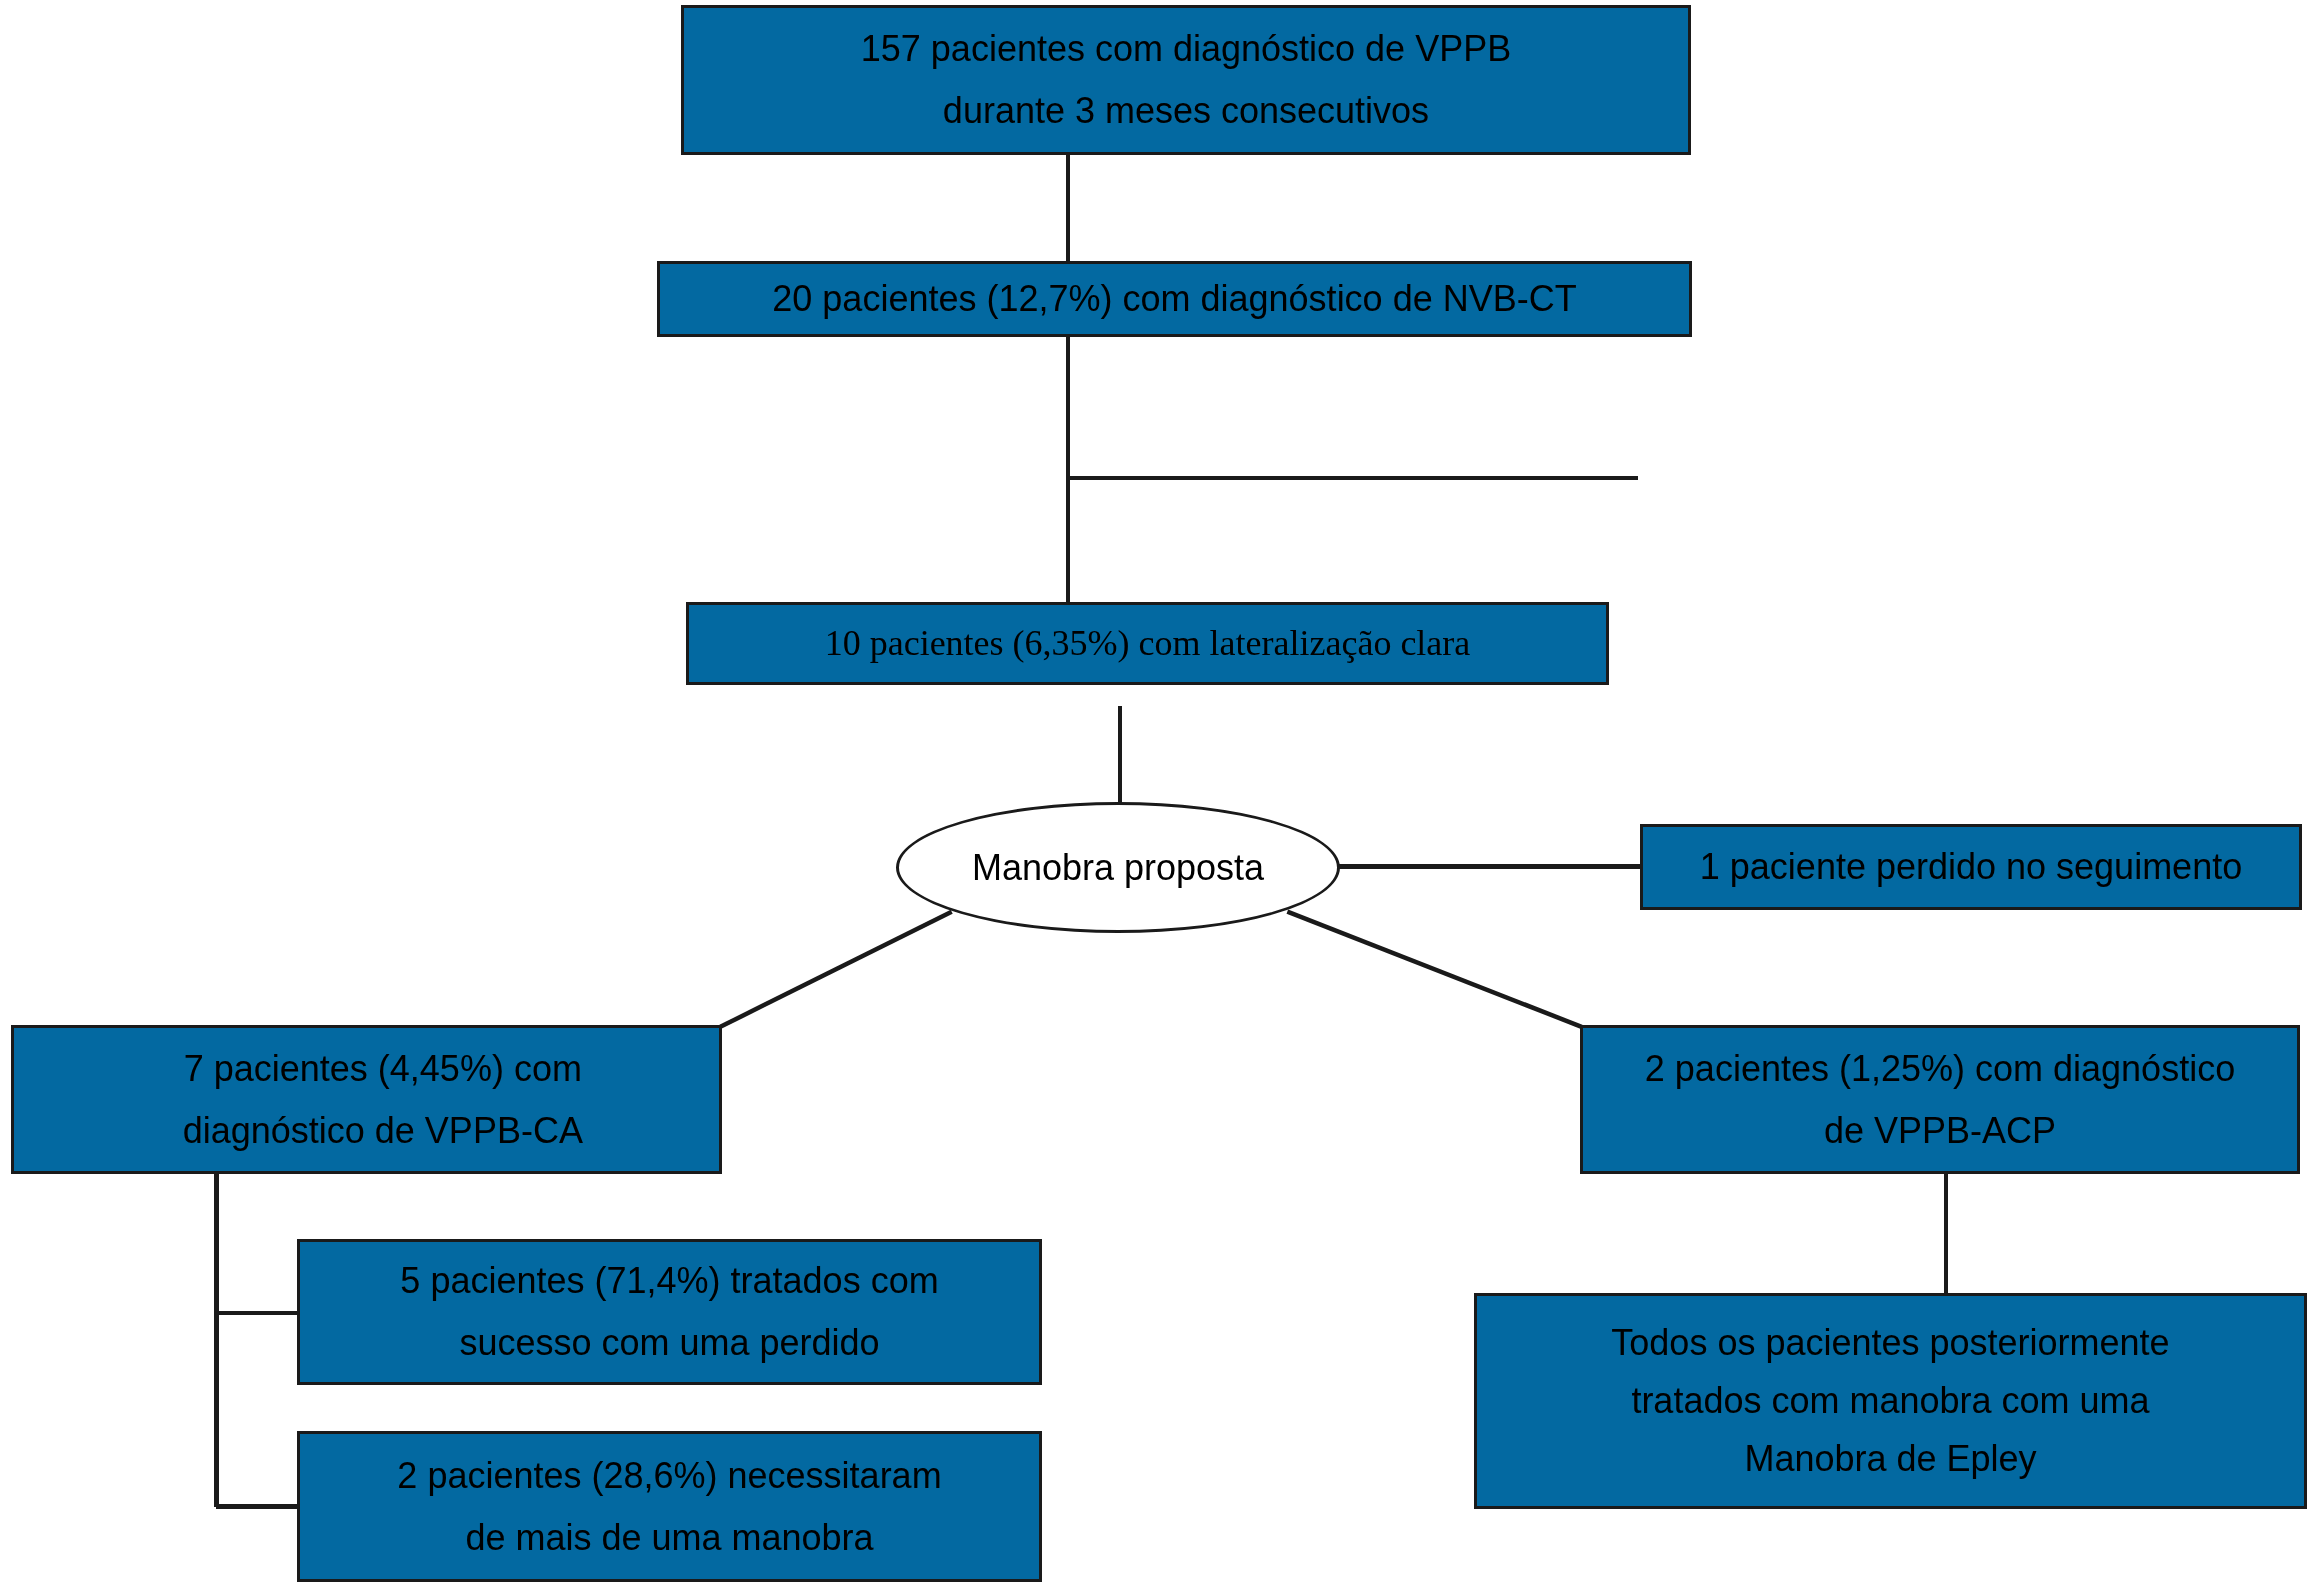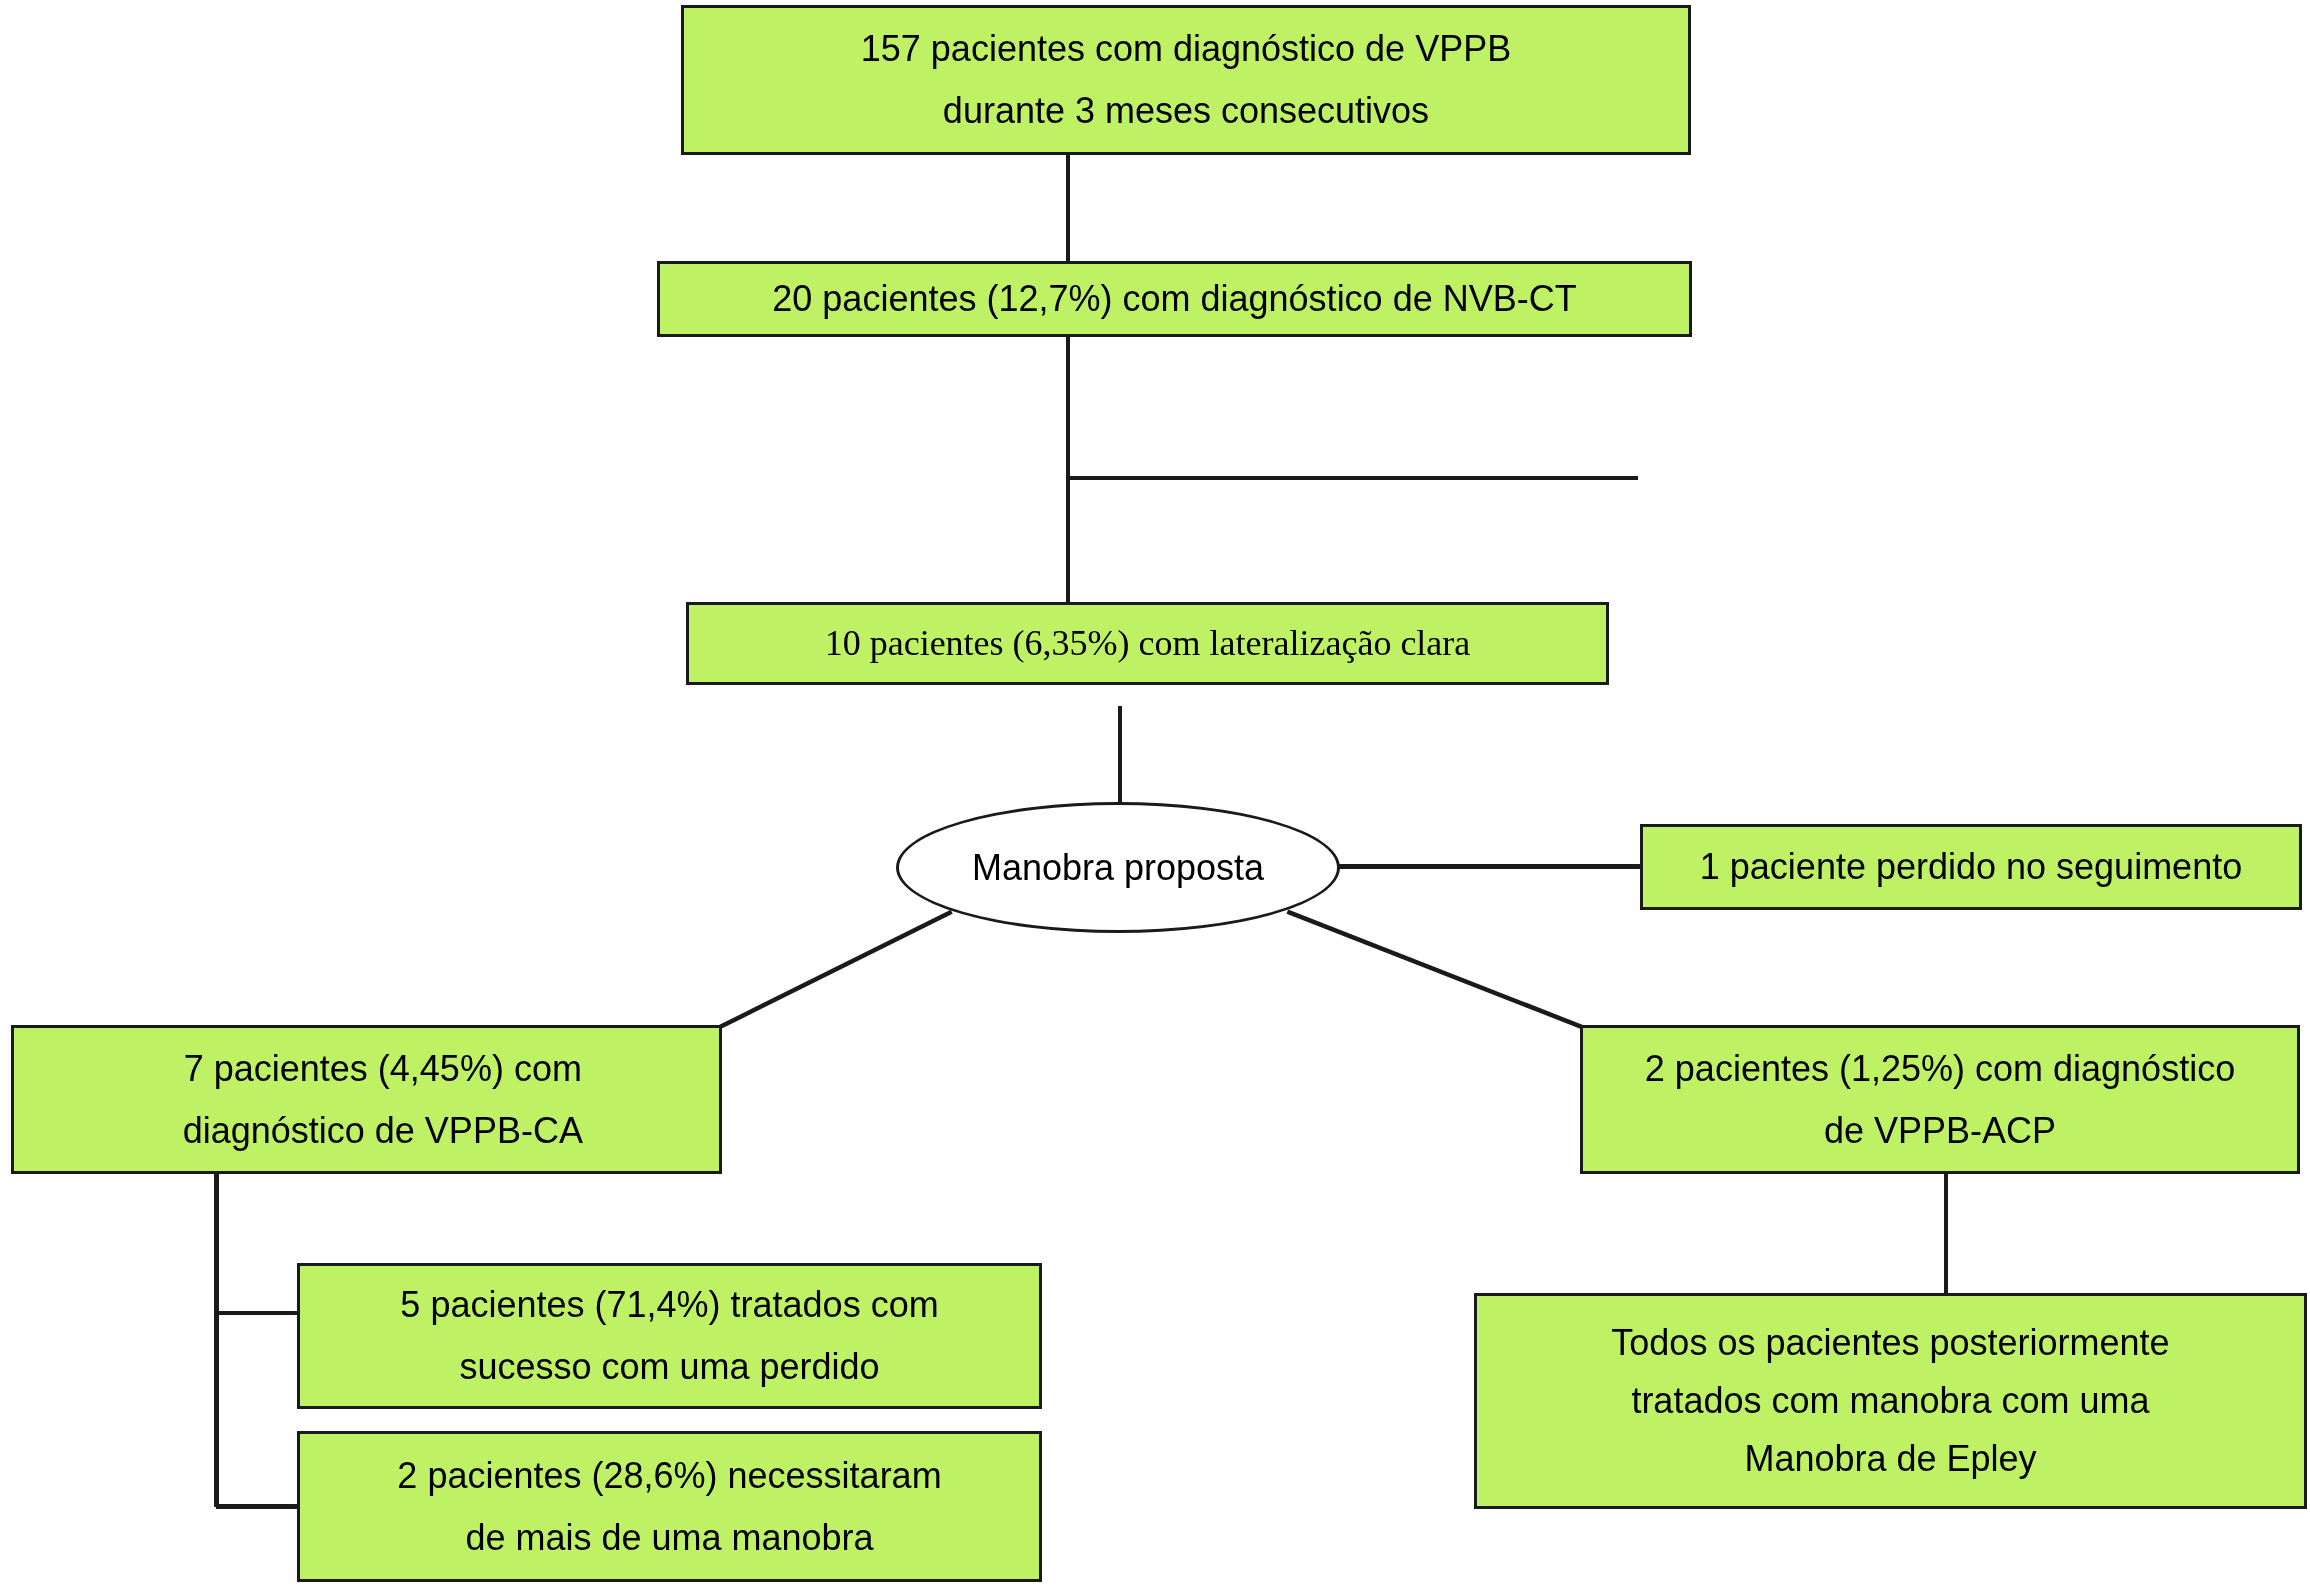--- a/index.html
+++ b/index.html
@@ -18,21 +18,21 @@
   #flow-svg {
     position: absolute;
     top: 0;
     left: 0;
     width: 2311px;
     height: 1592px;
   }
   .node-box {
     position: absolute;
     box-sizing: border-box;
-    background: #bef264;
+    background: #0369a1;
     border: 3.6px solid #1a1a1a;
     display: flex;
     flex-direction: column;
     align-items: center;
     justify-content: center;
     text-align: center;
     color: #000000;
     font-size: 36px;
     line-height: 1.72;
     z-index: 2;
@@ -104,21 +104,21 @@
   <div class="node-box" style="left:10.8px; top:1025px; width:711px; height:149px;padding-left:33px;">
     <span class="line">7 pacientes (4,45%) com</span>
     <span class="line">diagnóstico de VPPB-CA</span>
   </div>
 
   <div class="node-box" style="left:1580px; top:1025px; width:720px; height:149px;">
     <span class="line">2 pacientes (1,25%) com diagnóstico</span>
     <span class="line">de VPPB-ACP</span>
   </div>
 
-  <div class="node-box" style="left:297px; top:1239px; width:745px; height:146px;margin-top:24px;">
+  <div class="node-box" style="left:297px; top:1239px; width:745px; height:146px;">
     <span class="line">5 pacientes (71,4%) tratados com</span>
     <span class="line">sucesso com uma perdido</span>
   </div>
 
   <div class="node-box" style="left:297px; top:1431px; width:745px; height:151px;">
     <span class="line">2 pacientes (28,6%) necessitaram</span>
     <span class="line">de mais de uma manobra</span>
   </div>
 
   <div class="node-box" style="left:1474px; top:1293px; width:833px; height:216px; line-height:1.62;">

